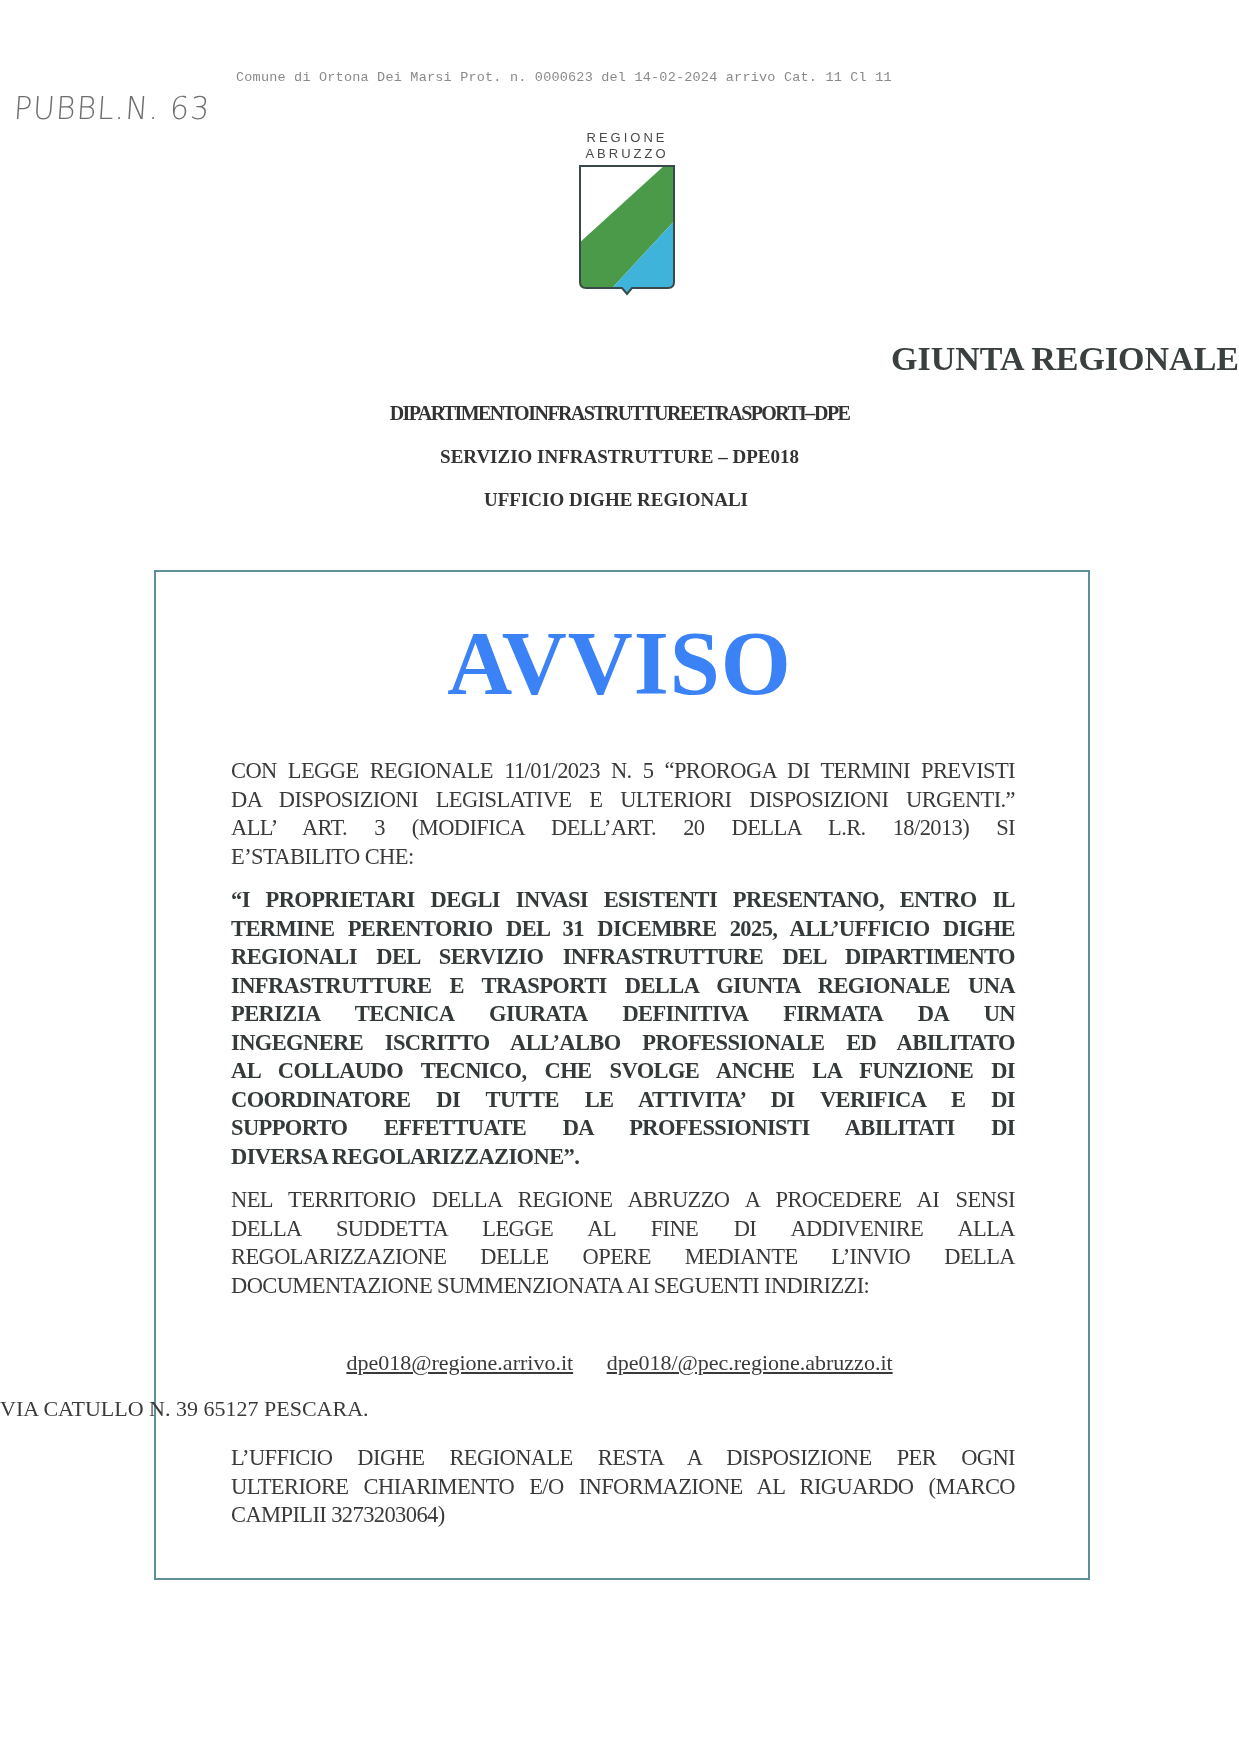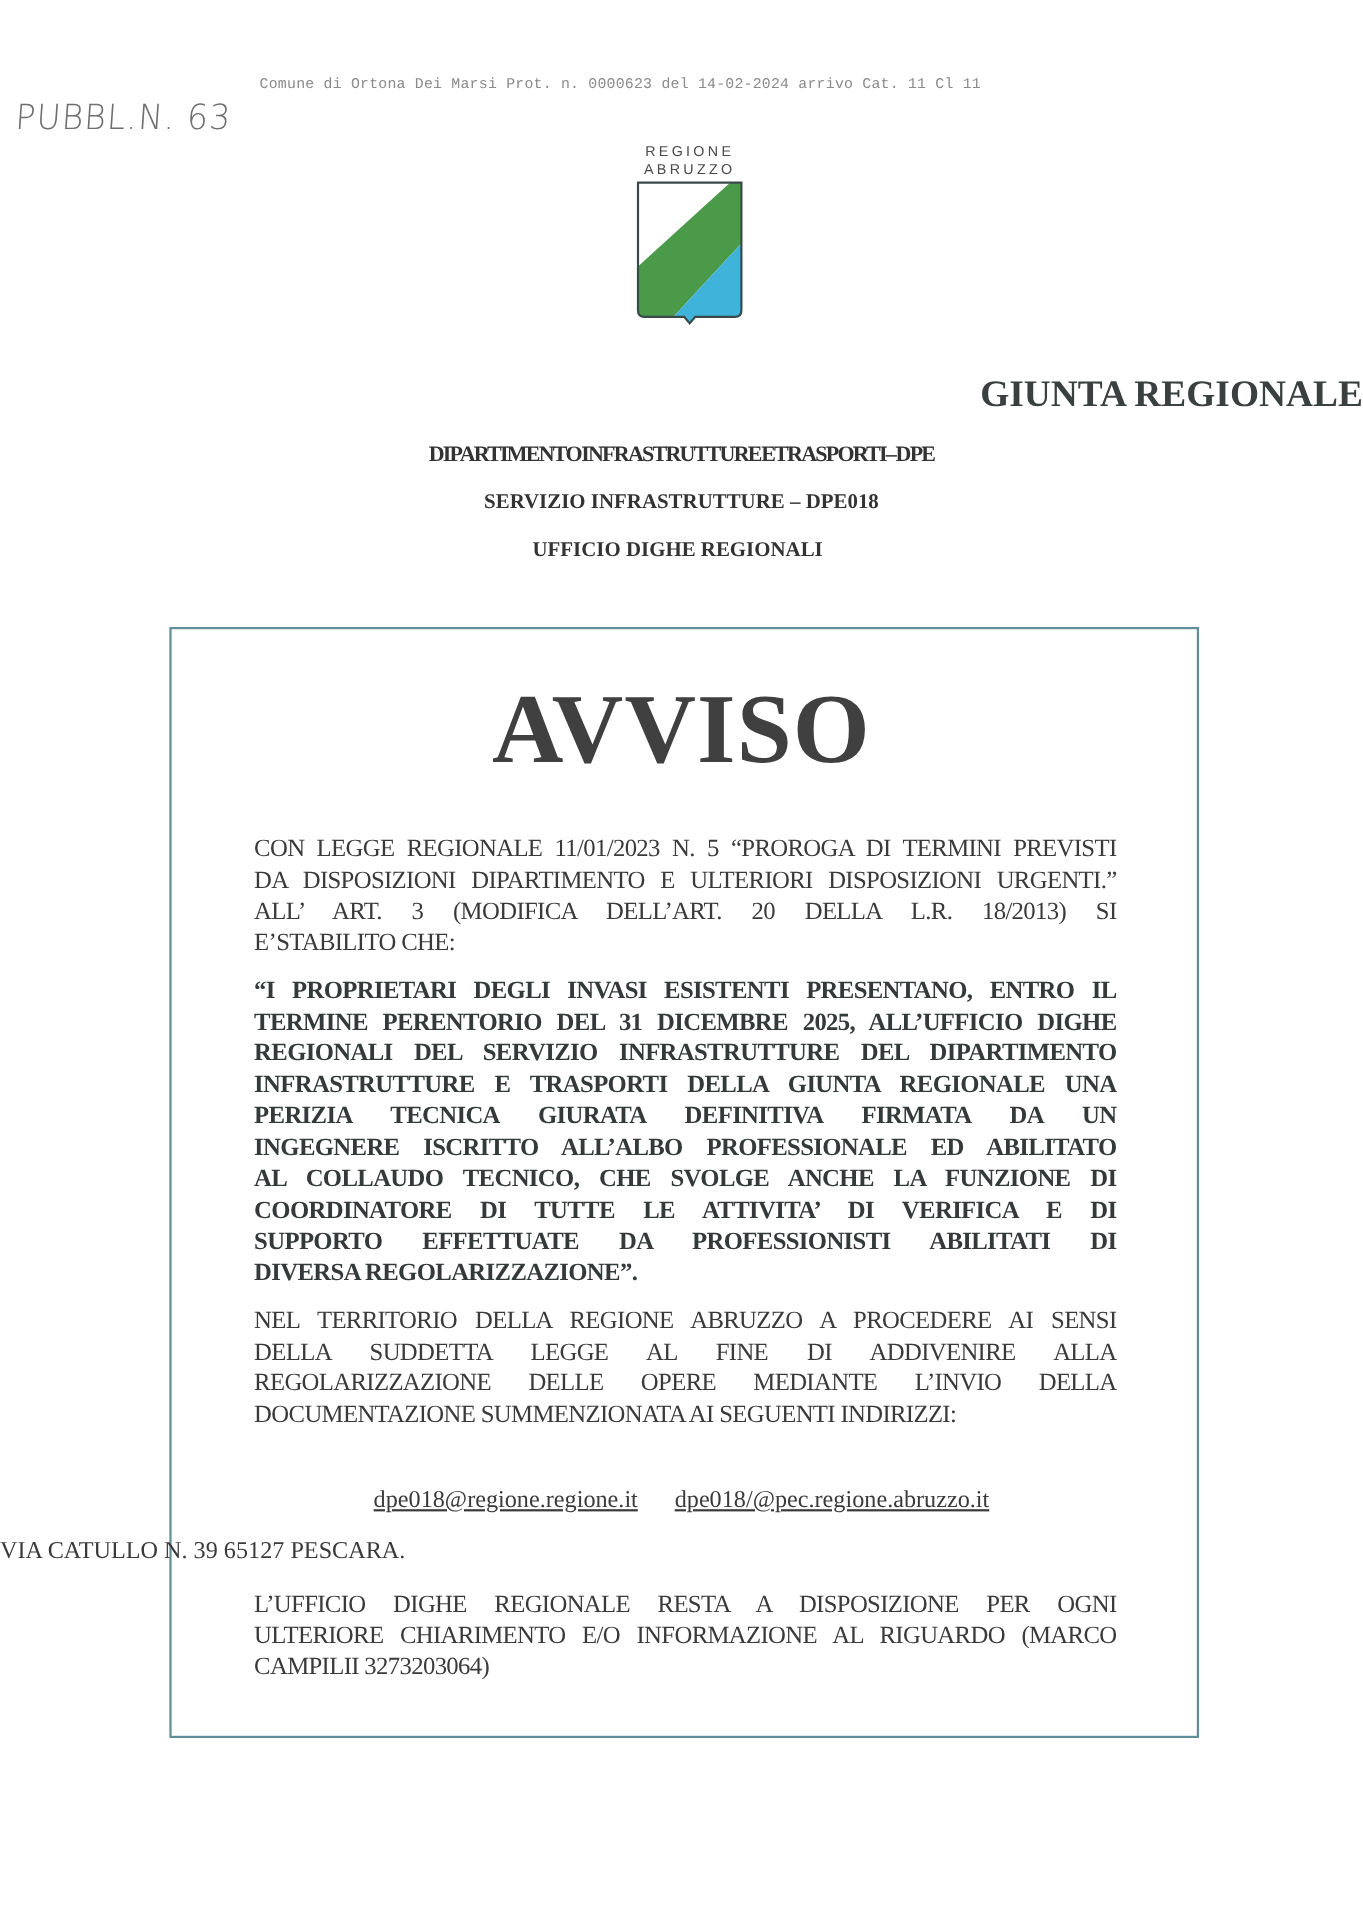--- a/index.html
+++ b/index.html
@@ -18,21 +18,21 @@
               font-size:34px; font-weight:bold; color:#3a3f3f; }
   .h-dip { position:absolute; left:0; width:1239px; top:402px; text-align:center;
            font-size:20px; font-weight:bold; letter-spacing:-1.6px; word-spacing:-3px; color:#333; }
   .h-serv { position:absolute; left:0; width:1239px; top:446px; text-align:center;
             font-size:19px; font-weight:bold; color:#333; }
   .h-uff { position:absolute; left:0; width:1232px; top:489px; text-align:center;
            font-size:19px; font-weight:bold; color:#333; }
   .box { position:absolute; left:154px; top:570px; width:936px; height:1010px;
          border:2px solid #5f8f9a; box-sizing:border-box; }
   .avviso { position:absolute; left:0; width:1239px; top:612px; text-align:center;
-            font-size:90px; font-weight:bold; color:#404040; letter-spacing:1px; }
+            font-size:90px; font-weight:bold; color:#3b82f6; letter-spacing:1px; }
   .para { position:absolute; left:231px; width:784px; font-size:22.5px; line-height:28.5px;
           text-align:justify; color:#3a3a3a; }
   .para .ln { display:block; text-align:justify; text-align-last:justify; white-space:nowrap; }
   .para .ln.last { text-align-last:left; }
   .compress { letter-spacing:-0.6px; }
   .bold { font-weight:bold; color:#343a3a; }
   .p1 { top:757px; }
   .p2 { top:886px; }
   .p3 { top:1186px; }
   .emails { position:absolute; left:0; width:1239px; top:1350px; text-align:center;
@@ -70,21 +70,21 @@
 <div class="h-dip">DIPARTIMENTO INFRASTRUTTURE E TRASPORTI– DPE</div>
 <div class="h-serv">SERVIZIO INFRASTRUTTURE – DPE018</div>
 <div class="h-uff">UFFICIO DIGHE REGIONALI</div>
 
 <div class="box"></div>
 
 <div class="avviso">AVVISO</div>
 
 <div class="para p1 compress">
   <span class="ln">CON LEGGE REGIONALE 11/01/2023 N. 5 “PROROGA DI TERMINI PREVISTI</span>
-  <span class="ln">DA DISPOSIZIONI DIPARTIMENTO E ULTERIORI DISPOSIZIONI URGENTI.”</span>
+  <span class="ln">DA DISPOSIZIONI LEGISLATIVE E ULTERIORI DISPOSIZIONI URGENTI.”</span>
   <span class="ln">ALL’ ART. 3 (MODIFICA DELL’ART. 20 DELLA L.R. 18/2013) SI</span>
   <span class="ln last">E’STABILITO CHE:</span>
 </div>
 
 <div class="para p2 bold compress">
   <span class="ln">“I PROPRIETARI DEGLI INVASI ESISTENTI PRESENTANO, ENTRO IL</span>
   <span class="ln">TERMINE PERENTORIO DEL 31 DICEMBRE 2025, ALL’UFFICIO DIGHE</span>
   <span class="ln">REGIONALI DEL SERVIZIO INFRASTRUTTURE DEL DIPARTIMENTO</span>
   <span class="ln">INFRASTRUTTURE E TRASPORTI DELLA GIUNTA REGIONALE UNA</span>
   <span class="ln">PERIZIA TECNICA GIURATA DEFINITIVA FIRMATA DA UN</span>
@@ -96,21 +96,21 @@
 </div>
 
 <div class="para p3 compress">
   <span class="ln">NEL TERRITORIO DELLA REGIONE ABRUZZO A PROCEDERE AI SENSI</span>
   <span class="ln">DELLA SUDDETTA LEGGE AL FINE DI ADDIVENIRE ALLA</span>
   <span class="ln">REGOLARIZZAZIONE DELLE OPERE MEDIANTE L’INVIO DELLA</span>
   <span class="ln last">DOCUMENTAZIONE SUMMENZIONATA AI SEGUENTI INDIRIZZI:</span>
 </div>
 
 <div class="emails">
-  <a>dpe018@regione.regione.it</a>
+  <a>dpe018@regione.arrivo.it</a>
   <a>dpe018/@pec.regione.abruzzo.it</a>
 </div>
 
 <div class="address">VIA CATULLO N. 39 65127 PESCARA.</div>
 
 <div class="para p4 compress">
   <span class="ln">L’UFFICIO DIGHE REGIONALE RESTA A DISPOSIZIONE PER OGNI</span>
   <span class="ln">ULTERIORE CHIARIMENTO E/O INFORMAZIONE AL RIGUARDO (MARCO</span>
   <span class="ln last">CAMPILII 3273203064)</span>
 </div>

